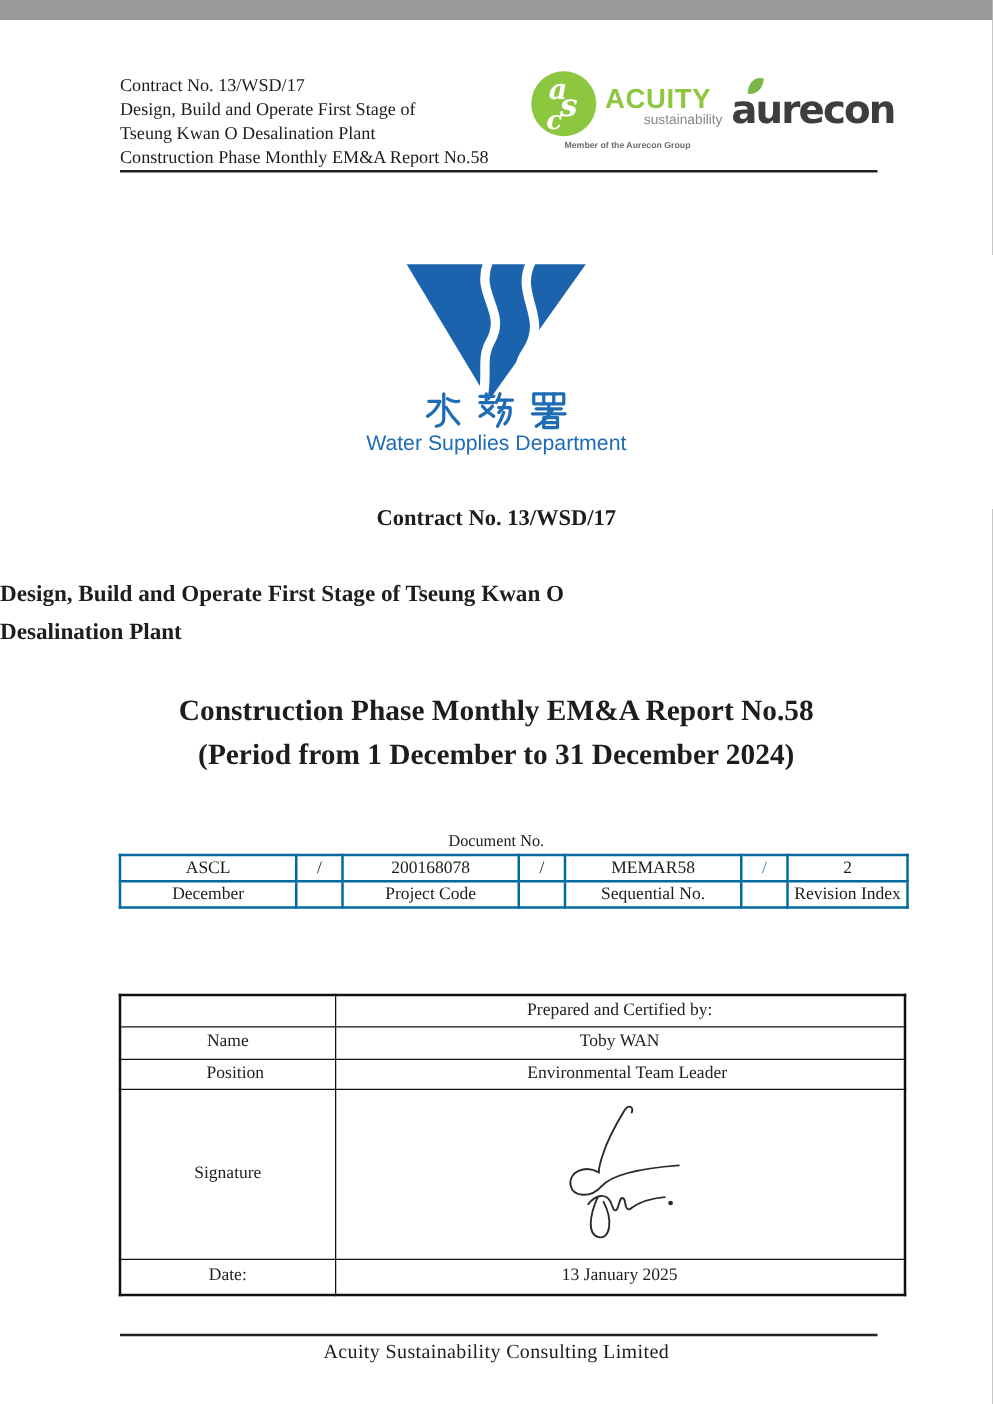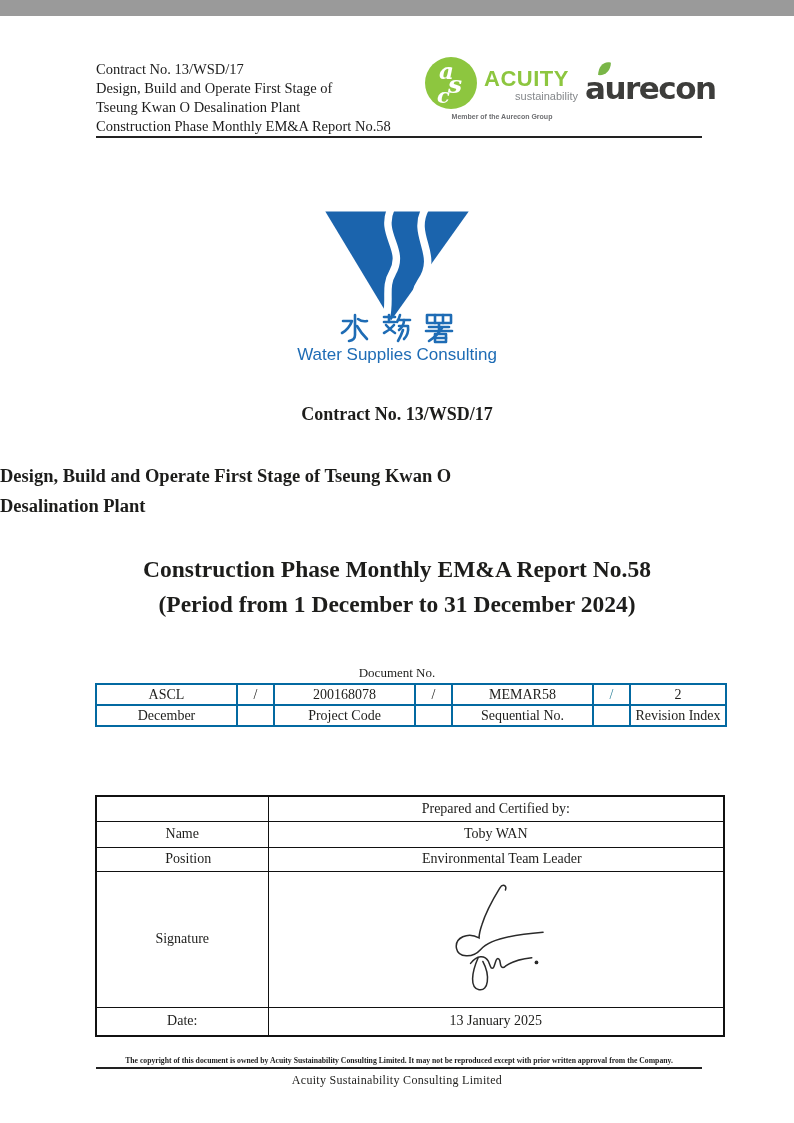--- a/index.html
+++ b/index.html
@@ -48,21 +48,21 @@
   .row-head td { height:25px; }
   .row-name td { height:26px; }
   .row-pos  td { height:24px;padding-left:16px; }
   .row-sig  td { height:136px; }
   .row-date td { height:29px; }
 
   
   .footer-copy { position:absolute; left:96px; top:1040px; width:606px; text-align:center;
                  font-size:7.7px; font-weight:bold; color:#1c1c1c; }
   .footer-rule { position:absolute; left:96px; top:1051px; width:606px; border-top:2.5px solid #222; }
-  .footer-co   { position:absolute; left:0; top:1057px; width:794px; text-align:center; font-size:12px; letter-spacing:0.3px; }
+  .footer-co   { position:absolute; left:0; top:1057px; width:794px; text-align:center; font-size:16px; letter-spacing:0.3px; }
 </style>
 </head>
 <body>
 
 <div class="page">
 
   <div class="header-text">
     <div>Contract No. 13/WSD/17</div>
     <div>Design, Build and Operate First Stage of</div>
     <div>Tseung Kwan O Desalination Plant</div>
@@ -125,21 +125,21 @@
           <path d="M19,2 V10"></path>
         <path d="M5,14 H25"></path>
           <path d="M15,11 V17"></path>
           <path d="M2,18 H28"></path>
         <path d="M18,15 Q13,23 5,28"></path>
         <path d="M11,21 H22 V29 H11 Z"></path>
           <path d="M11,25 H22"></path>
       </g>
     </g>
   </svg>
-  <div class="wsd-en">Water Supplies Consulting</div>
+  <div class="wsd-en">Water Supplies Department</div>
 
   <div class="t-contract">Contract No. 13/WSD/17</div>
   <div class="t-project">
     <div>Design, Build and Operate First Stage of Tseung Kwan O</div>
     <div>Desalination Plant</div>
   </div>
   <div class="t-report">
     <div>Construction Phase Monthly EM&amp;A Report No.58</div>
     <div>(Period from 1 December to 31 December 2024)</div>
   </div>
@@ -208,17 +208,16 @@
         </svg>
       </td>
     </tr>
     <tr class="row-date">
       <td>Date:</td>
       <td>13 January 2025</td>
     </tr>
   </tbody>
     </table>
 
-  <div class="footer-copy">The copyright of this document is owned by Acuity Sustainability Consulting Limited. It may not be reproduced except with prior written approval from the Company.</div>
   <div class="footer-rule"></div>
   <div class="footer-co">Acuity Sustainability Consulting Limited</div>
 
 </div>
 
 </body></html>

